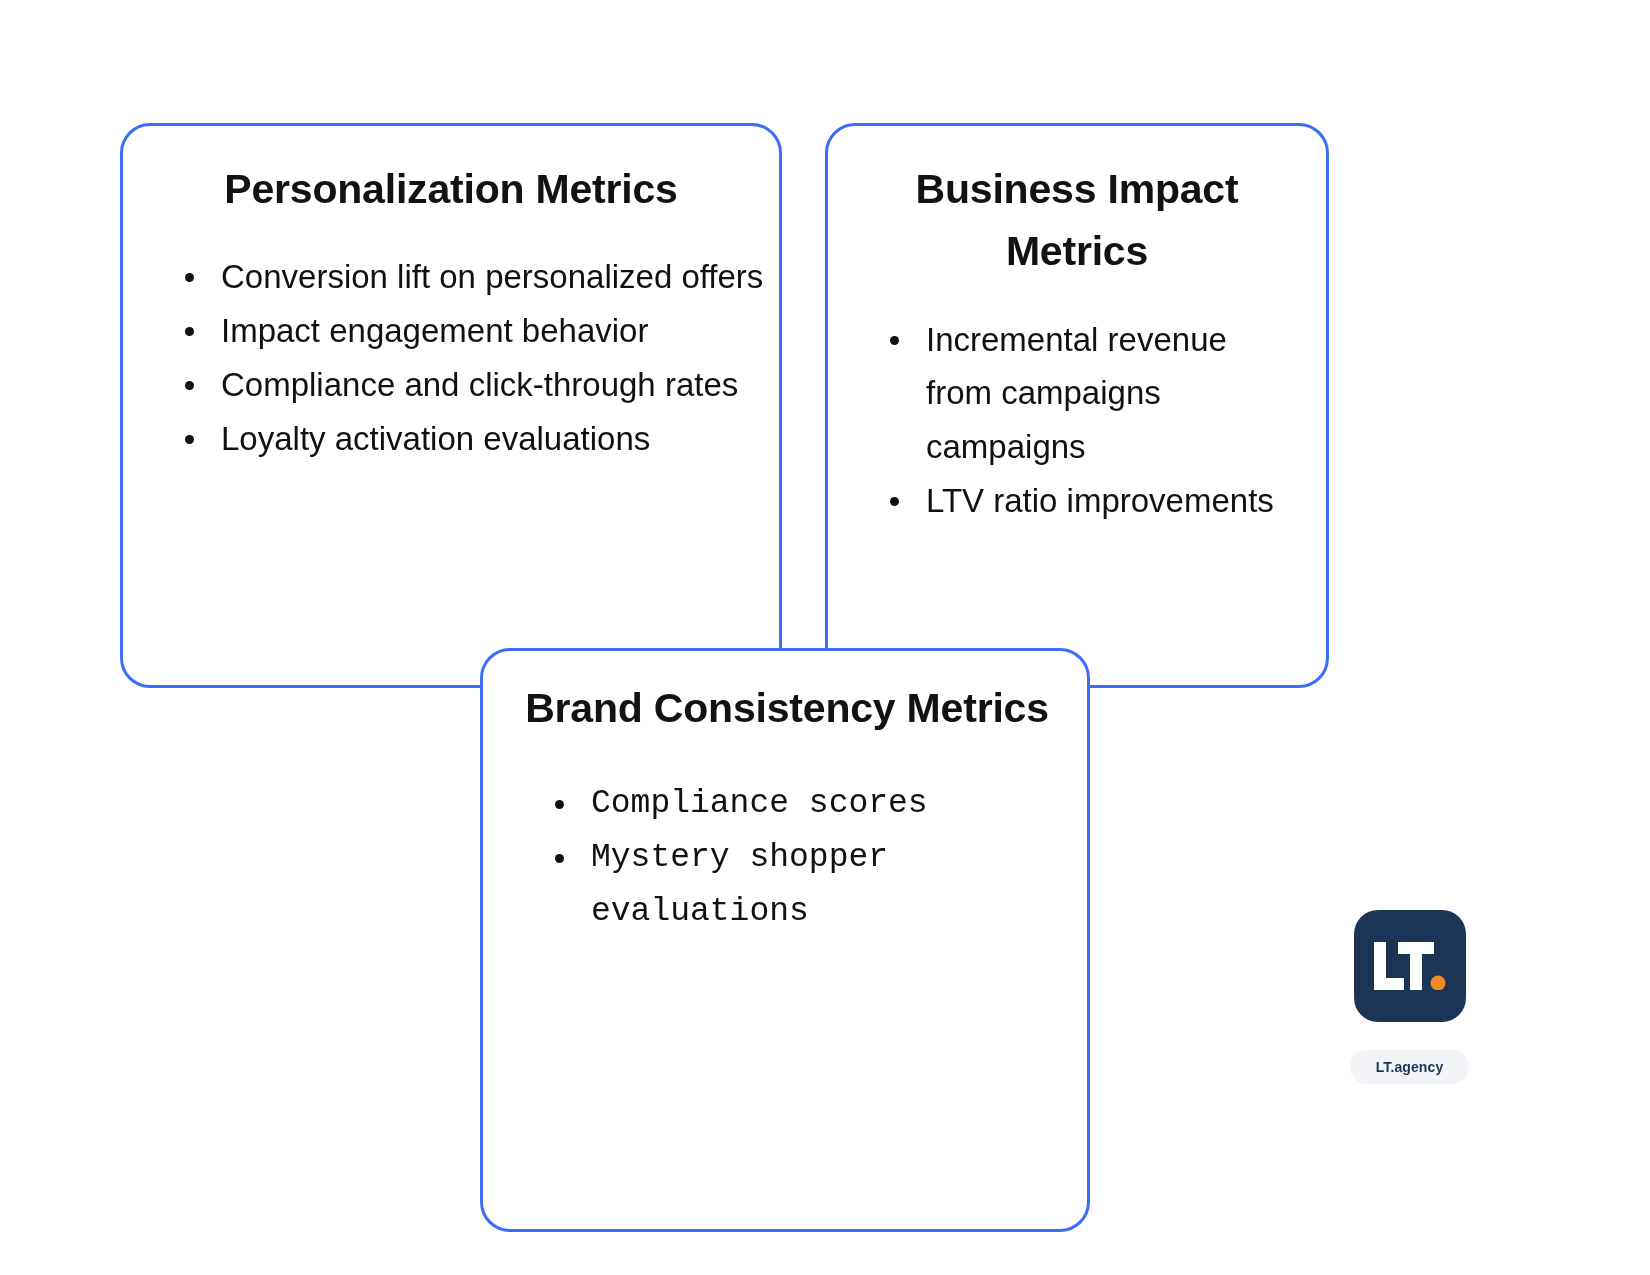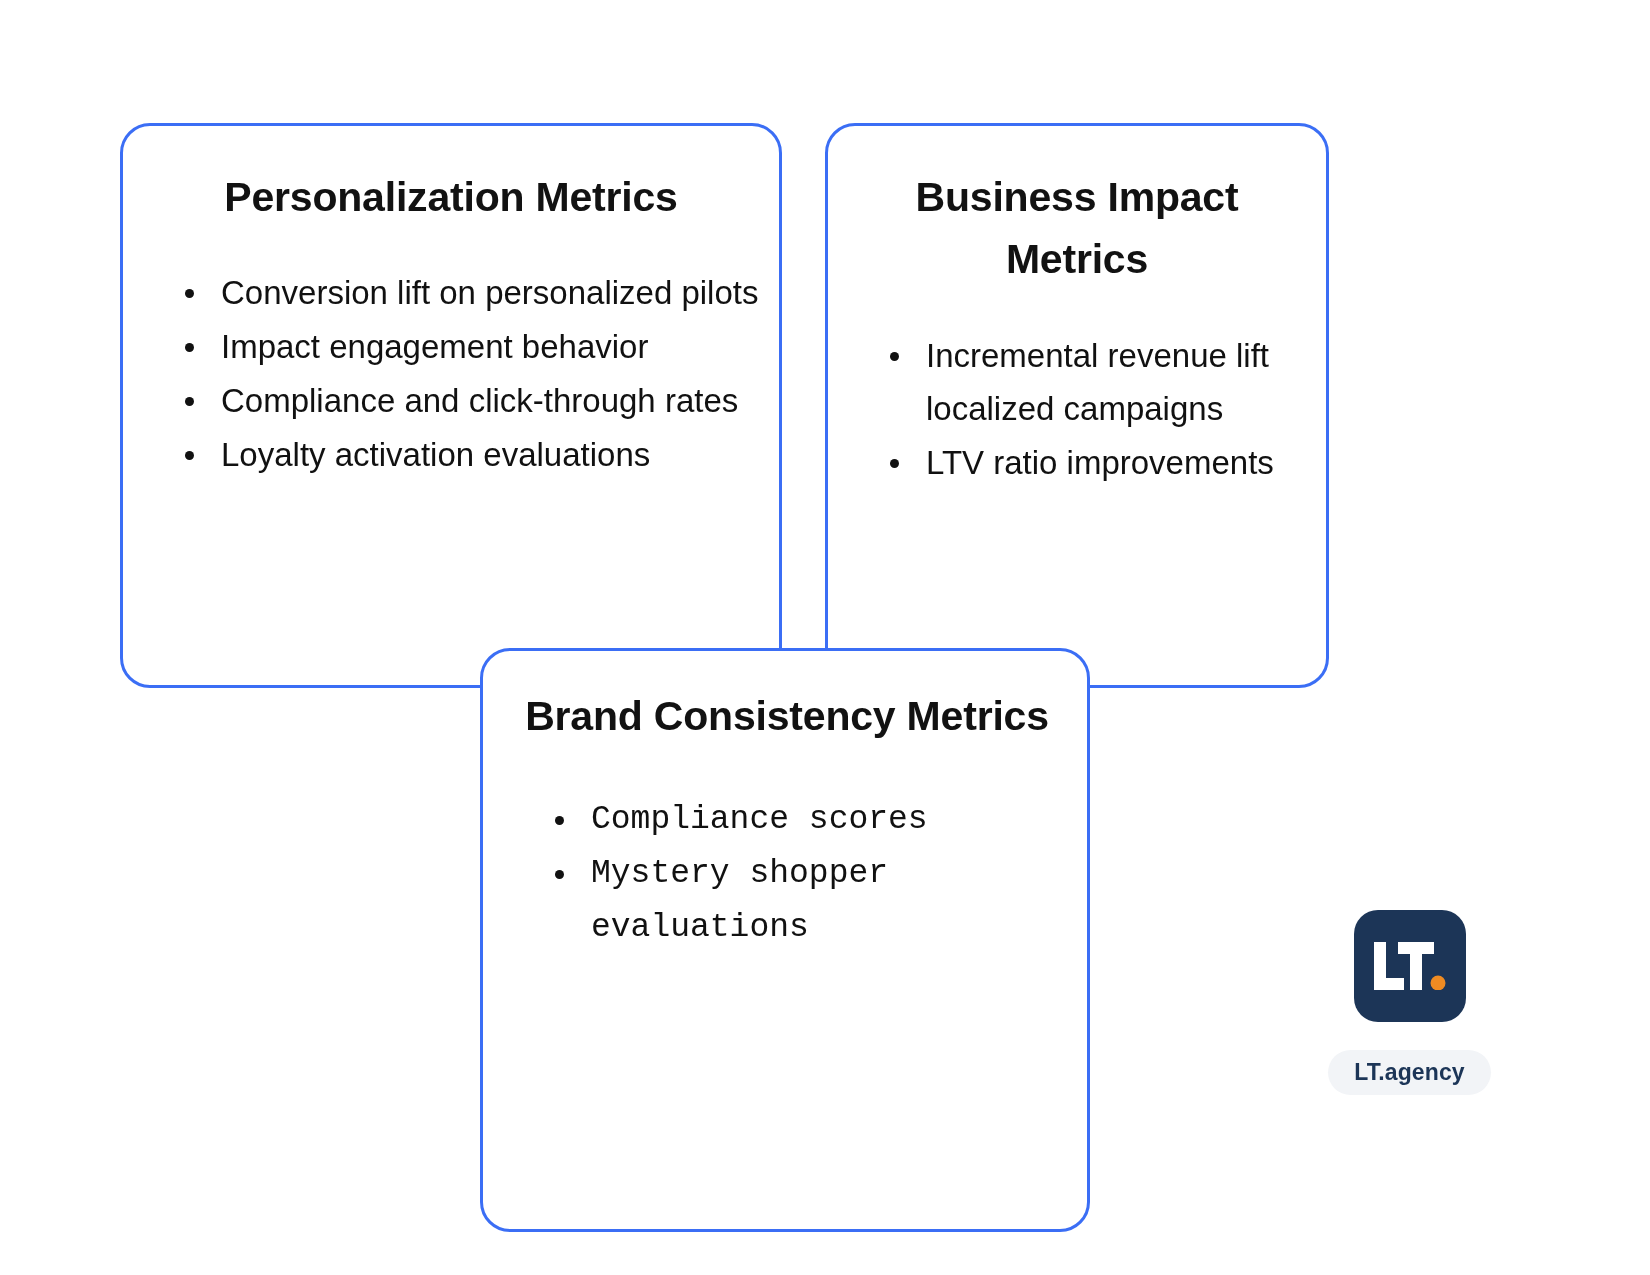--- a/index.html
+++ b/index.html
@@ -47,21 +47,21 @@
   }
   .card-3 {
     left: 480px;
     top: 648px;
     width: 610px;
     height: 584px;
     z-index: 3;
   }
 
   .card-title {
-    margin: 8px;
+    margin: 0;
     padding: 32px 26px 0 26px;
     text-align: center;
     font-family: "Liberation Sans Narrow", "Liberation Sans", "DejaVu Sans Condensed", sans-serif;
     font-weight: bold;
     font-size: 41px;
     line-height: 1.52;
     color: #121212;
     letter-spacing: -0.2px;
   }
   .card-3 .card-title {
@@ -133,46 +133,46 @@
     display: block;
     width: 72px;
     height: 48px;
   }
 
   .logo-pill {
     margin-top: 28px;
     background: #f2f4f7;
     border-radius: 999px;
     padding: 9px 26px;
-    font-size: 23px;
+    font-size: 14px;
     font-weight: bold;
     color: #1c3557;
     letter-spacing: 0.1px;
     white-space: nowrap;
   }
 </style>
 </head>
 <body>
 
 <div id="canvas">
 
   <div class="card card-1">
     <h2 class="card-title">Personalization Metrics</h2>
     <ul class="bullet-list">
-      <li>Conversion lift on personalized pilots</li>
+      <li>Conversion lift on personalized offers</li>
       <li>Impact engagement behavior</li>
       <li>Compliance and click-through rates</li>
       <li>Loyalty activation evaluations</li>
     </ul>
   </div>
 
   <div class="card card-2">
     <h2 class="card-title">Business Impact Metrics</h2>
     <ul class="bullet-list">
-      <li>Incremental revenue lift localized campaigns</li>
+      <li>Incremental revenue from campaigns campaigns</li>
       <li>LTV ratio improvements</li>
     </ul>
   </div>
 
   <div class="card card-3">
     <h2 class="card-title">Brand Consistency Metrics</h2>
     <ul class="bullet-list">
       <li>Compliance scores</li>
       <li>Mystery shopper evaluations</li>
     </ul>

